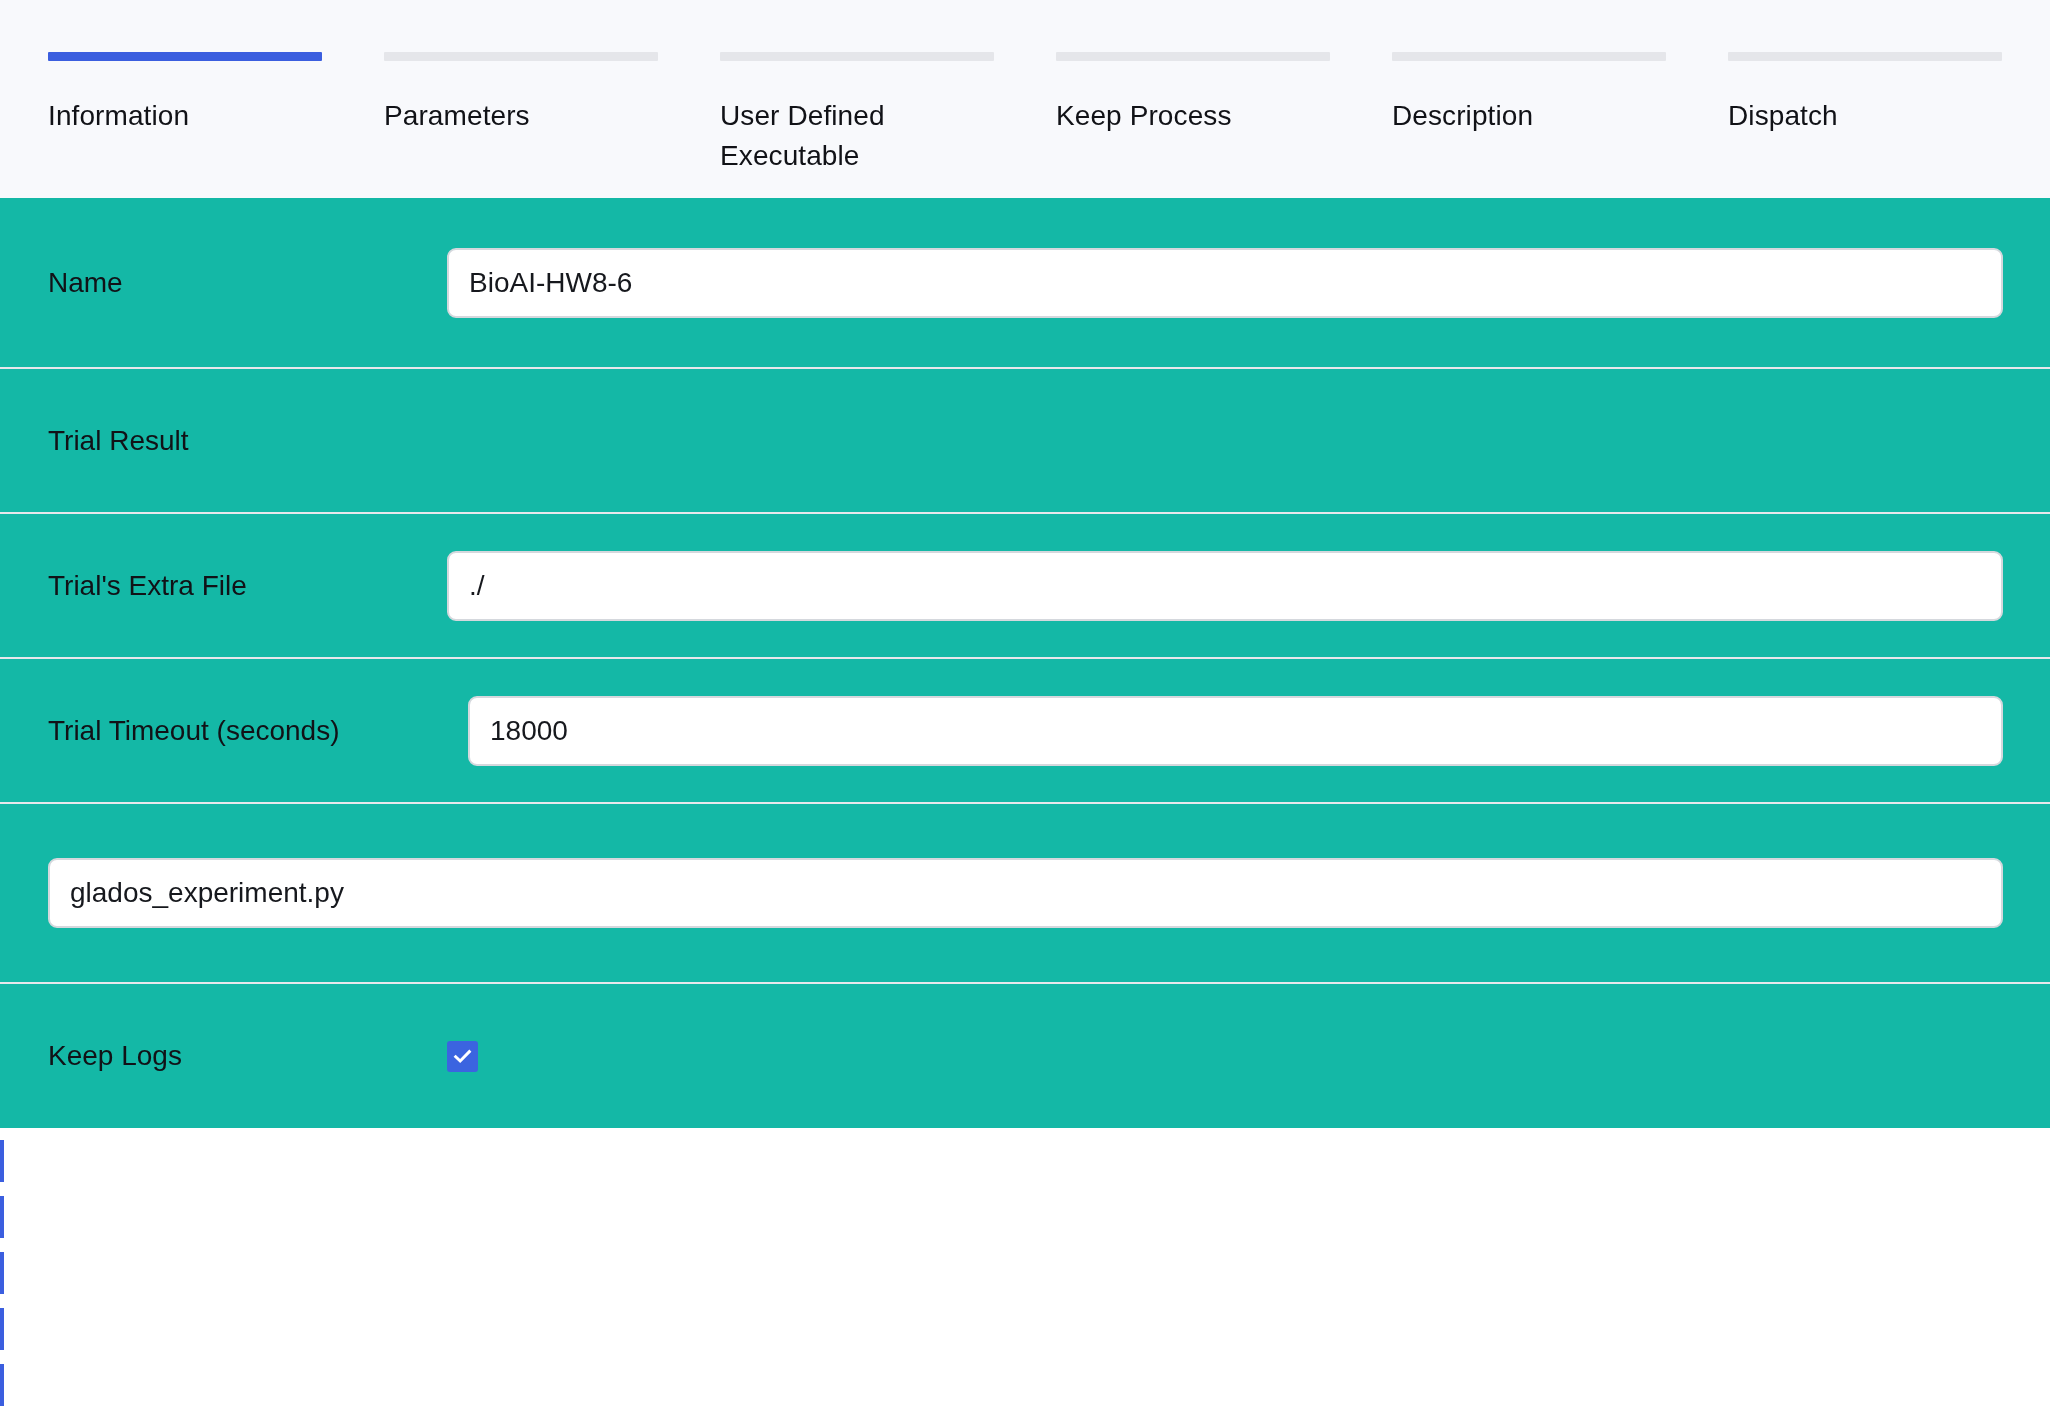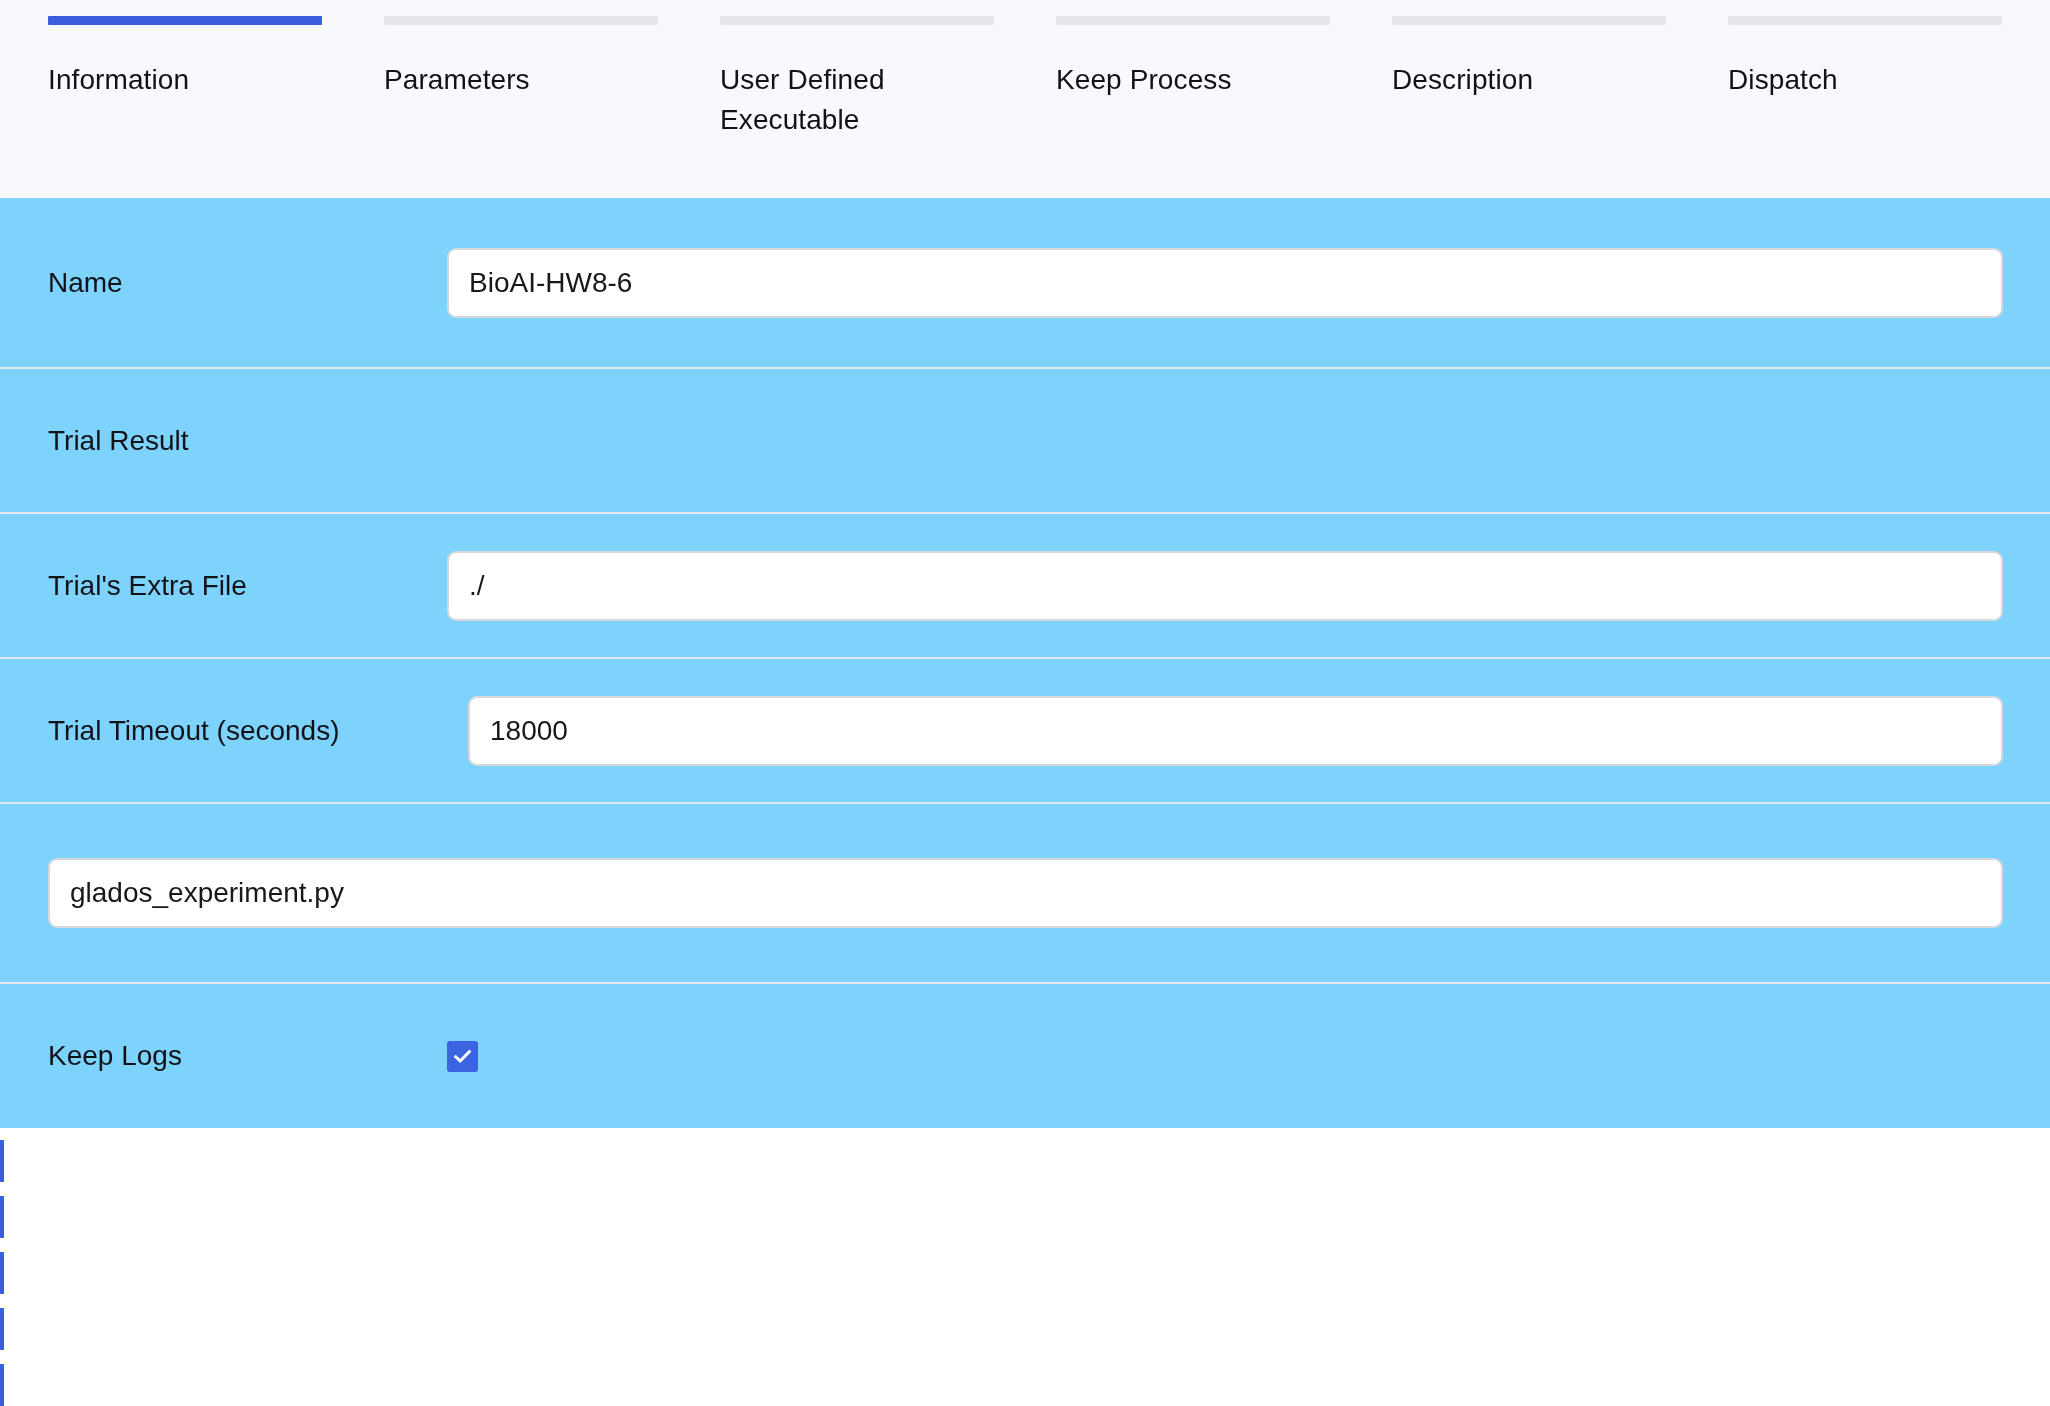--- a/index.html
+++ b/index.html
@@ -45,20 +45,21 @@
     display: flex;
     align-items: flex-start;
     padding-left: 48px;
   }
 
   .step {
     width: 274px;
     margin-right: 62px;
     padding-top: 16px;
     flex: 0 0 auto;
+    margin-top: 36px;
   }
 
   .step-bar {
     height: 9px;
     border-radius: 1px;
     background: #E5E6EA;
     width: 100%;
   }
   .step.active .step-bar { background: #3B5EDF; }
 
@@ -77,21 +78,21 @@
     position: absolute;
     top: 198px; left: 0;
     width: 2050px;
   }
 
   .row {
     position: relative;
     display: flex;
     align-items: center;
     border-bottom: 2px solid #E7E8EC;
-    background: #7dd3fc;
+    background: #14b8a6;
     padding: 0 47px 0 48px;
   }
 
   .row:last-child { border-bottom: none; }
 
   .row-label {
     width: 399px;
     flex: 0 0 399px;
     font-size: 28px;
     line-height: 40px;

